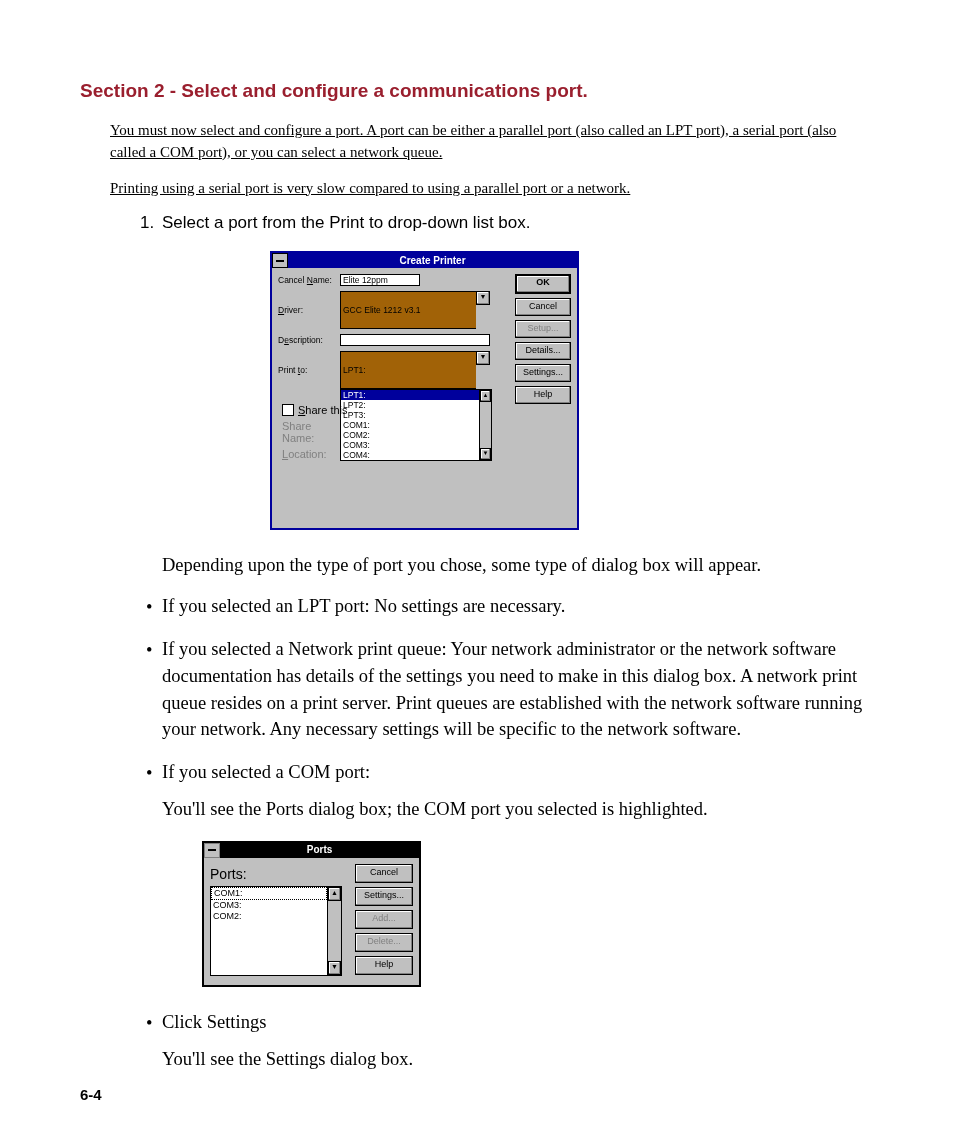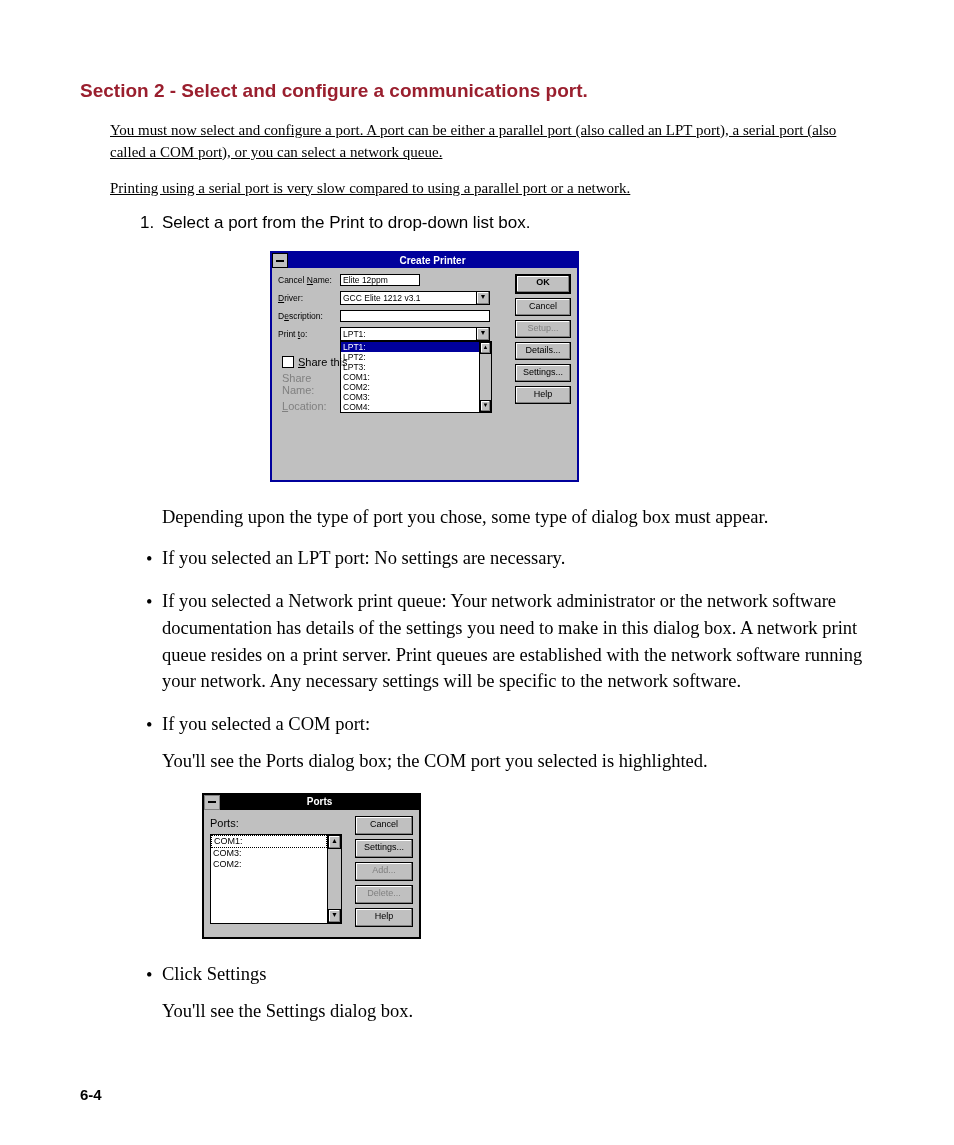--- a/index.html
+++ b/index.html
@@ -150,24 +150,24 @@
   }
   .dlg1 .txt.name { width: 80px; }
   .dlg1 .combo {
     display: flex;
     width: 150px;
   }
   .dlg1 .combo input {
     flex: 1;
     height: 12px;
     font-size: 8.5px;
-    padding: 0 2px;
+    padding: 12px 2px;
     border: 1px solid #000;
     border-right: none;
-    background: #ffffff;
+    background: #a16207;
   }
   .dlg1 .combo .drop, .dlg1 .drop {
     width: 12px;
     height: 12px;
     border: 1px solid #000;
     background: #c0c0c0;
     font-size: 7px;
     line-height: 10px;
     text-align: center;
     box-shadow: inset -1px -1px 0 #808080, inset 1px 1px 0 #fff;
@@ -266,21 +266,21 @@
     display: flex; align-items: center; justify-content: center;
   }
   .dlg2 .sysbox span { display:block; width:8px; height:2px; background:#000; }
   .dlg2 .titlebar .t { flex:1; text-align:center; font-weight:bold; font-size:10px; }
   .dlg2 .client {
     background: #c0c0c0;
     padding: 6px;
     display: flex;
   }
   .dlg2 .left { flex:1; }
-  .dlg2 .lbl { font-size: 11px; margin-bottom: 2px; }
+  .dlg2 .lbl { font-size: 14px; margin-bottom: 2px; }
   .dlg2 .listbox {
     width: 130px;
     height: 88px;
     border: 1px solid #000;
     background: #fff;
     display: flex;
   }
   .dlg2 .listbox .items { flex:1; }
   .dlg2 .listbox .opt {
     font-size: 9px;
@@ -408,21 +408,21 @@
               <div class="btn">Details...</div>
               <div class="btn">Settings...</div>
               <div class="btn">Help</div>
             </div>
           </div>
         </div>
       </div>
     </li>
 
     <li>
-      <div class="step-body">Depending upon the type of port you chose, some type of dialog box must appear.</div>
+      <div class="step-body">Depending upon the type of port you chose, some type of dialog box will appear.</div>
     </li>
   </ol>
 
   <ul class="bullets" style="margin-top:14px;">
     <li>
       <span class="dot">•</span>
       <span class="bold">If you selected an LPT port:</span><span> No settings are necessary.</span>
     </li>
     <li>
       <span class="dot">•</span>

